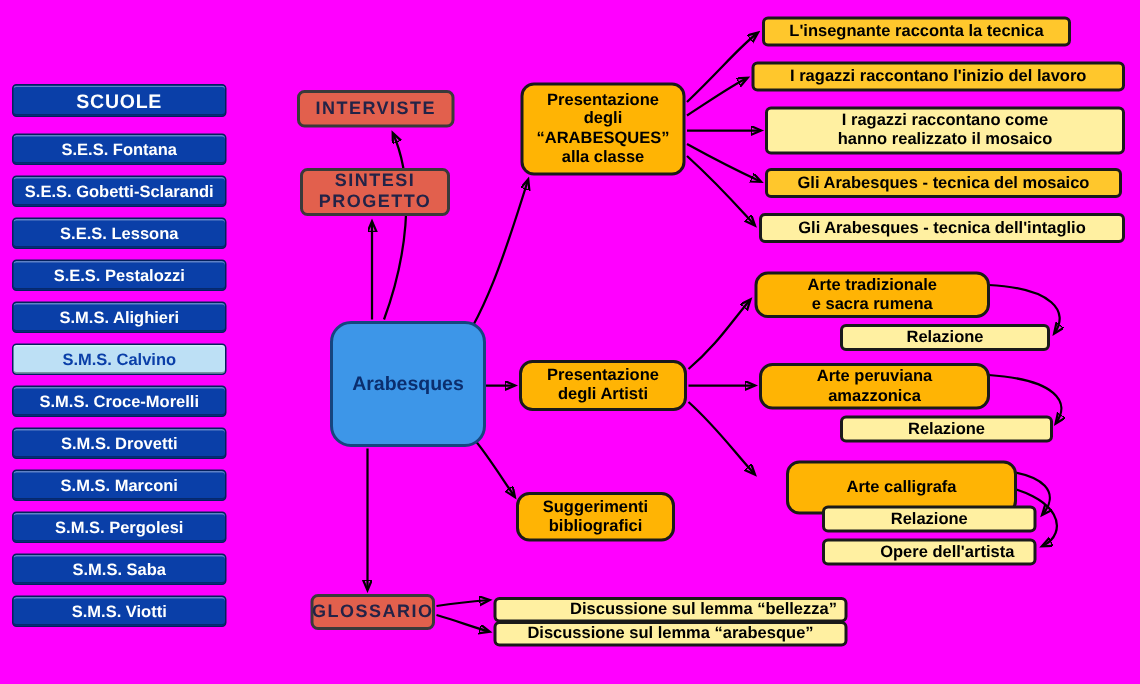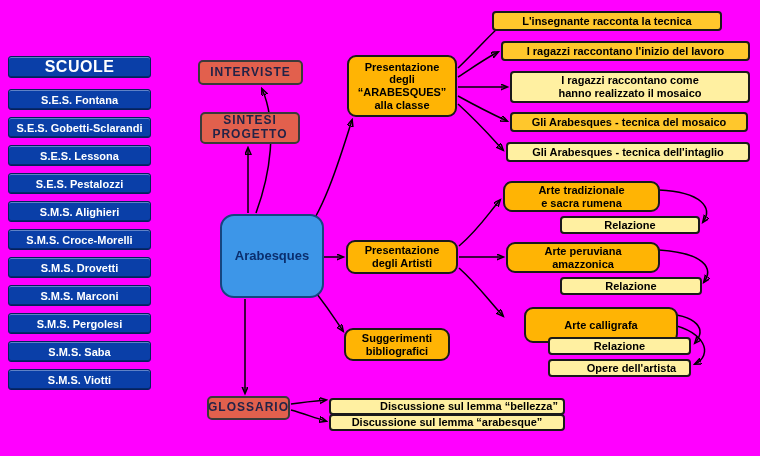--- a/index.html
+++ b/index.html
@@ -9,21 +9,21 @@
     font-family:"Liberation Sans",sans-serif;
   }
   
   .sidebar{position:absolute;left:8px;top:56px;width:143px;display:flex;flex-direction:column;gap:7px;z-index:2;}
   .sb-item{
     height:19px;flex:0 0 19px;background:#0a3fa8;color:#ffffff;border:1px solid #04215c;border-radius:3px;
     display:flex;align-items:center;justify-content:center;font-size:11px;font-weight:bold;
     box-shadow:inset 0 1px 0 rgba(255,255,255,.35), inset 0 -1px 0 rgba(0,0,0,.35);
     white-space:nowrap;cursor:pointer;
   }
-  .sb-header{height:20px;flex:0 0 20px;font-size:16px;margin-bottom:4px;letter-spacing:.5px;}
+  .sb-header{height:20px;flex:0 0 20px;font-size:13px;margin-bottom:4px;letter-spacing:.5px;}
   .sb-item.selected{background:#bde0f5;color:#0a3fa8;}
   
   .n{
     position:absolute;box-sizing:border-box;z-index:2;
     display:flex;align-items:center;justify-content:center;text-align:center;
     font-weight:bold;white-space:pre-line;line-height:1.15;cursor:pointer;
   }
   .center-node{background:#3d96e8;border:2px solid #16457f;border-radius:14px;color:#0b2e6e;font-size:13px;margin-left:24px;}
   .coral{background:#e2604d;border:2px solid #3a3a3a;border-radius:5px;color:#232347;font-size:11px;}
   .coral.caps{font-size:12px;letter-spacing:1px;}
@@ -65,20 +65,21 @@
   <path d="M291,410 C305,414 315,418 326,421" marker-end="url(#arr)"></path>
 </svg>
 
 <nav class="sidebar">
   <div class="sb-item sb-header">SCUOLE</div>
   <div class="sb-item">S.E.S. Fontana</div>
   <div class="sb-item">S.E.S. Gobetti-Sclarandi</div>
   <div class="sb-item">S.E.S. Lessona</div>
   <div class="sb-item">S.E.S. Pestalozzi</div>
   <div class="sb-item">S.M.S. Alighieri</div>
+  <div class="sb-item selected">S.M.S. Calvino</div>
   <div class="sb-item">S.M.S. Croce-Morelli</div>
   <div class="sb-item">S.M.S. Drovetti</div>
   <div class="sb-item">S.M.S. Marconi</div>
   <div class="sb-item">S.M.S. Pergolesi</div>
   <div class="sb-item">S.M.S. Saba</div>
   <div class="sb-item">S.M.S. Viotti</div>
 </nav>
 
 <div class="n center-node" style="left:196px;top:214px;width:104px;height:84px;">Arabesques</div>
 
@@ -89,21 +90,21 @@
 
 <div class="n amber" style="left:347px;top:55px;width:110px;height:62px;">Presentazione
 degli
 “ARABESQUES”
 alla classe</div>
 <div class="n amber" style="left:346px;top:240px;width:112px;height:34px;">Presentazione
 degli Artisti</div>
 <div class="n amber" style="left:344px;top:328px;width:106px;height:33px;">Suggerimenti
 bibliografici</div>
 
-<div class="n gold" style="left:492px;top:11px;width:230px;height:20px;">L'insegnante racconta la tecnica</div>
+<div class="n gold" style="left:508px;top:11px;width:206px;height:20px;">L'insegnante racconta la tecnica</div>
 <div class="n gold" style="left:501px;top:41px;width:249px;height:20px;">I ragazzi raccontano l'inizio del lavoro</div>
 <div class="n pale" style="left:510px;top:71px;width:240px;height:32px;line-height:1.2;">I ragazzi raccontano come
 hanno realizzato il mosaico</div>
 <div class="n gold" style="left:510px;top:112px;width:238px;height:20px;">Gli Arabesques - tecnica del mosaico</div>
 <div class="n pale" style="left:506px;top:142px;width:244px;height:20px;">Gli Arabesques - tecnica dell'intaglio</div>
 
 <div class="n amber" style="left:503px;top:181px;width:157px;height:31px;">Arte tradizionale
 e sacra rumena</div>
 <div class="n pale" style="left:560px;top:216px;width:140px;height:18px;">Relazione</div>
 <div class="n amber" style="left:506px;top:242px;width:154px;height:31px;">Arte peruviana

